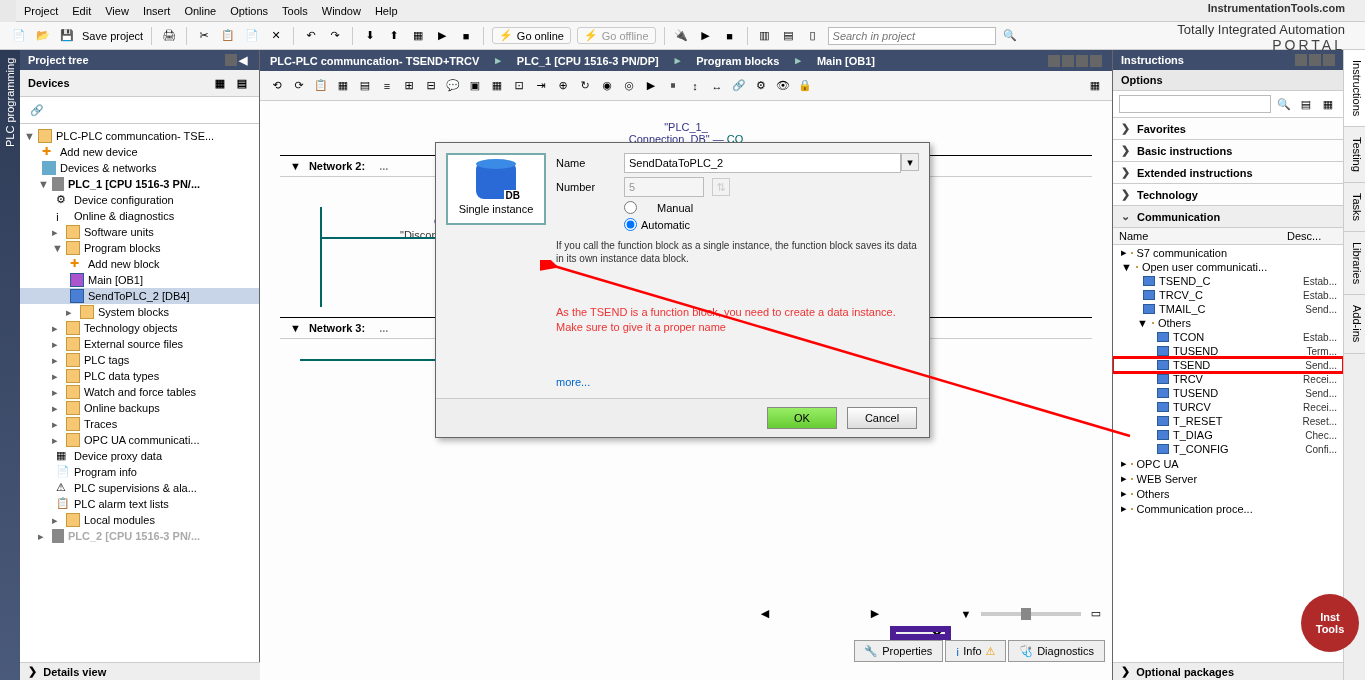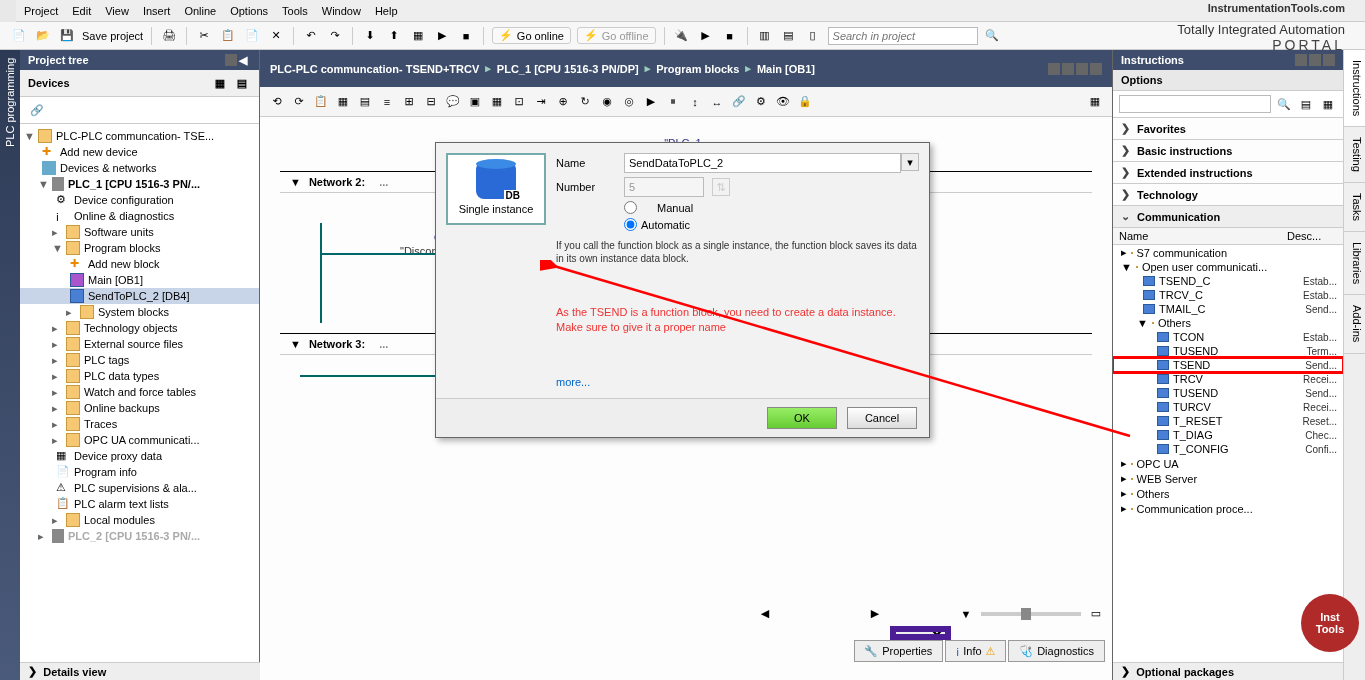--- a/index.html
+++ b/index.html
@@ -6,38 +6,38 @@
 body { width: 1365px; height: 680px; background: #e8e8e8; overflow: hidden; position: relative; }
 .menubar { height: 22px; background: #eee; display: flex; align-items: center; padding: 0 8px; gap: 14px; border-bottom: 1px solid #ccc; margin-left: 16px; }
 .menubar span { cursor: pointer; }
 .brand { position: absolute; right: 20px; top: 2px; font-weight: bold; color: #333; }
 .brand2 { position: absolute; right: 20px; top: 22px; color: #333; text-align: right; }
 .brand2 .big { font-size: 13px; }
 .brand2 .portal { font-size: 14px; letter-spacing: 3px; color: #444; }
 .toolbar-main { height: 28px; background: #f7f7f7; display: flex; align-items: center; padding: 0 10px; gap: 6px; border-bottom: 1px solid #ccc; }
 .tbtn { width: 18px; height: 18px; display: inline-flex; align-items: center; justify-content: center; cursor: pointer; }
 .tsep { width:1px; height:18px; background:#ccc; margin:0 2px;}
-.search-proj { border:1px solid #bbb; width:150px; height:18px; padding:0 4px; font-style: italic; color:#999; background:#fff;}
+.search-proj { border:1px solid #bbb; width:168px; height:18px; padding:0 4px; font-style: italic; color:#999; background:#fff;}
 .main-layout { display: flex; height: calc(680px - 50px); }
 .left-rail { width: 20px; background: linear-gradient(#4a5a7a,#2d3a55); color:#fff; writing-mode: vertical-rl; transform: rotate(180deg); display:flex; align-items:center; justify-content:flex-end; padding:8px 2px;}
 .right-rail { width: 22px; background:#eee; display:flex; flex-direction:column; border-left:1px solid #ccc;}
 .rail-tab { writing-mode: vertical-rl; padding:10px 2px; border-bottom:1px solid #ccc; background:#f0f0f0; cursor:pointer; text-align:center;}
 .project-tree { width: 240px; background:#fff; border-right:1px solid #666; display:flex; flex-direction:column; }
 .pt-header { background:#3d4d6b; color:#fff; padding:4px 8px; font-weight:bold; display:flex; justify-content:space-between; align-items:center;}
 .pt-subhead { background:#f0f0f0; border-bottom:1px solid #ccc; padding:4px 8px; font-weight:bold; display:flex; justify-content:space-between; align-items:center;}
 .pt-body { flex:1; overflow:auto; padding:4px 0; }
 .tree-row { padding:1px 4px; white-space:nowrap; cursor:pointer; display:flex; align-items:center; gap:4px;}
 .tree-row.sel { background:#c8d4e8; }
 .tree-row .exp { width:10px; color:#666; }
 .tree-row .ico { width:14px; height:14px; display:inline-block; }
 .ico-folder { background:#f7c873; border:1px solid #c99a3a;}
 .ico-block { background:#4a7fd6; border:1px solid #2a5a9a; width:12px;height:10px;}
 .ico-device { background:#6ac; width:12px; height:10px; }
 .center { flex:1; display:flex; flex-direction:column; background:#fff; border-right:1px solid #666;}
-.breadcrumb { background:#3d4d6b; color:#fff; padding:12px 10px; font-weight:bold; display:flex; align-items:center; gap:6px;}
+.breadcrumb { background:#3d4d6b; color:#fff; padding:4px 10px; font-weight:bold; display:flex; align-items:center; gap:16px;}
 .breadcrumb .sep { color:#9cb; }
 .editor-tb { height:30px; background:#f5f5f5; border-bottom:1px solid #ccc; display:flex; align-items:center; gap:4px; padding:0 8px;}
 .editor-tb .tbtn { border:1px solid transparent; }
 .editor-body { flex:1; background:#fdfdfd; position:relative; padding:10px 20px; overflow:hidden;}
 .network-head { padding:4px 10px; font-weight:bold; border-top:1px solid #000; border-bottom:1px solid #ccc; background:#fdfdfd; display:flex; align-items:center; gap:8px;}
 .network-head .arrow { color:#000; }
 .right-panel { width:230px; background:#fff; display:flex; flex-direction:column;}
 .rp-header { background:#3d4d6b; color:#fff; padding:4px 8px; font-weight:bold;}
 .rp-sub { background:#e8e8e8; padding:4px 8px; font-weight:bold; border-bottom:1px solid #ccc;}
 .rp-search { padding:4px 6px; border-bottom:1px solid #ccc; display:flex; gap:4px;}

